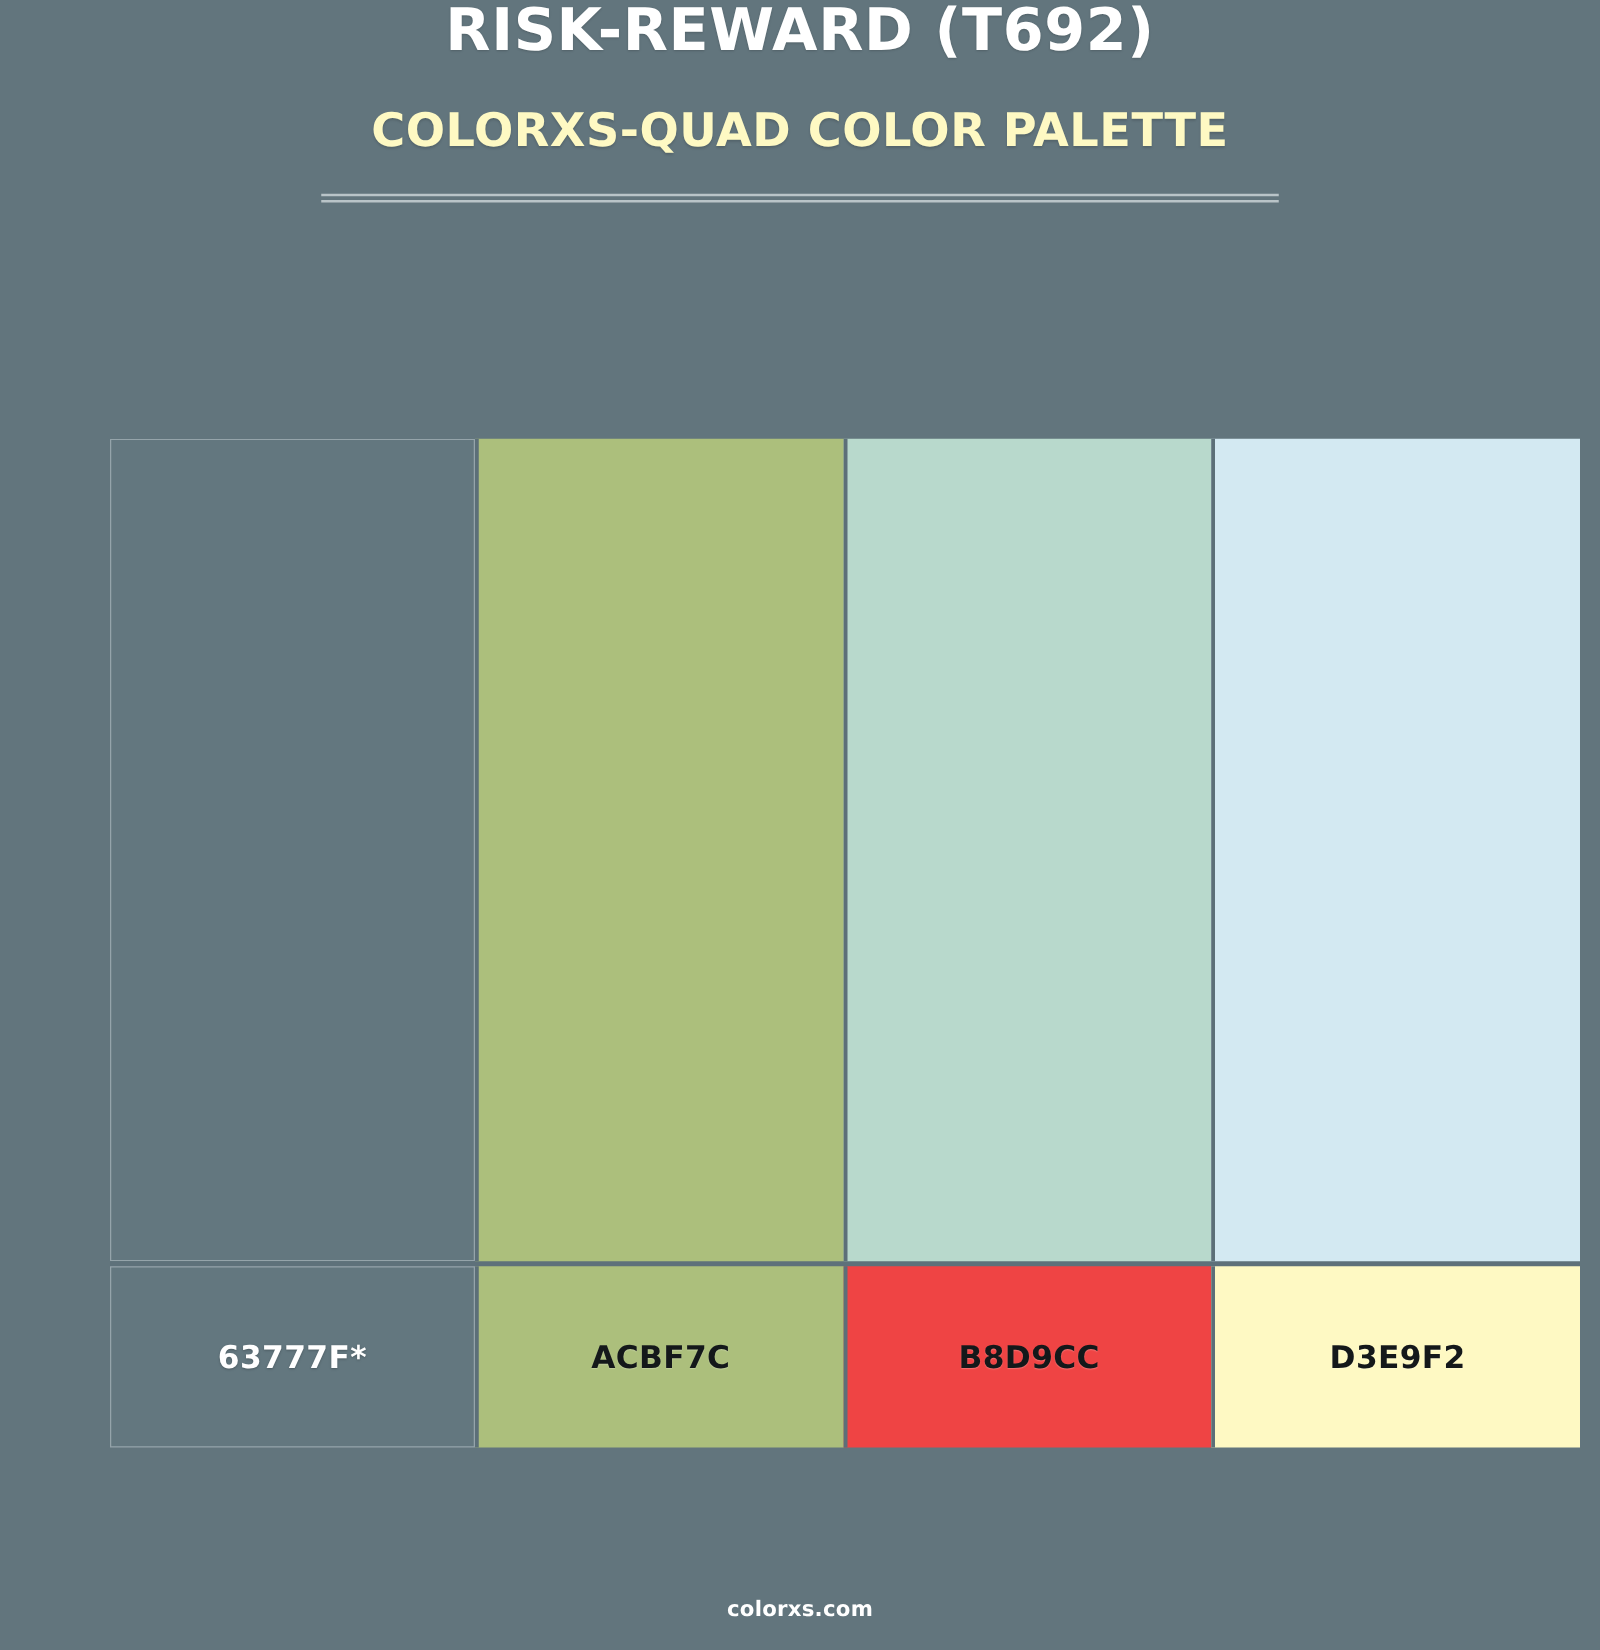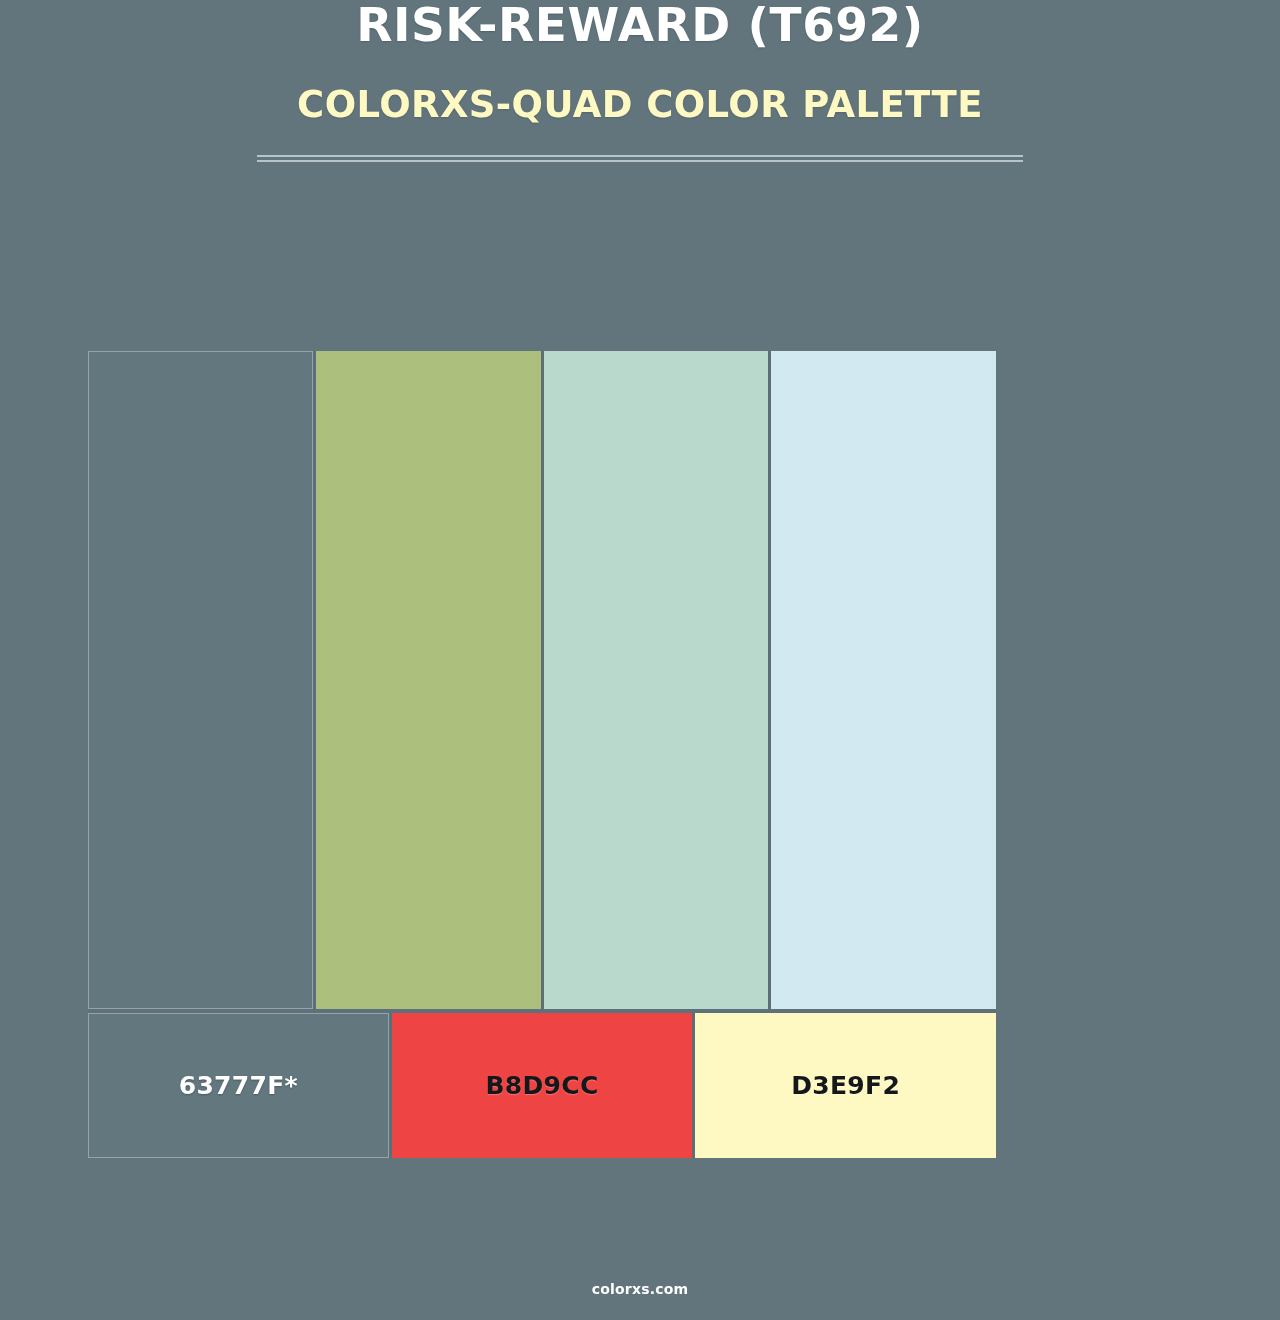--- a/index.html
+++ b/index.html
@@ -65,21 +65,21 @@
     background: #b9c4c8;
   }
   .divider .rule.top  { top: 0px; }
   .divider .rule.bot  { top: 5px; }
 
   
   .palette-wrap {
     position: absolute;
     left: 88px;
     top: 351px;
-    width: 908px;
+    width: 1176px;
     height: 807px;
   }
 
   .swatches {
     display: flex;
     width: 100%;
     height: 658px;
     box-sizing: border-box;
   }
 
@@ -135,21 +135,21 @@
 
   
   .footer {
     position: absolute;
     left: 0;
     right: 0;
     bottom: 22px;
     text-align: center;
   }
   .footer-text {
-    font-size: 14px;
+    font-size: 17px;
     font-weight: 700;
     color: #ffffff;
     letter-spacing: 0.2px;
   }
 </style>
 </head>
 <body>
 
 <div class="page">
 
@@ -170,20 +170,23 @@
         <div class="swatch-col" style="background: rgb(184, 217, 204);"></div>
         <div class="swatch-col" style="background: rgb(211, 233, 242);"></div>
       </div>
 
     <div class="gap-row"></div>
 
     <div class="labels" id="label-row">
         <div class="label-col outlined" style="background: rgb(99, 119, 127);">
           <span class="hexlabel light">63777F*</span>
         </div>
+        <div class="label-col" style="background: rgb(172, 191, 124);">
+          <span class="hexlabel dark">ACBF7C</span>
+        </div>
         <div class="label-col" style="background: #ef4444;">
           <span class="hexlabel dark">B8D9CC</span>
         </div>
         <div class="label-col" style="background: #fef9c3;">
           <span class="hexlabel dark">D3E9F2</span>
         </div>
       </div>
 
   </div>
 

